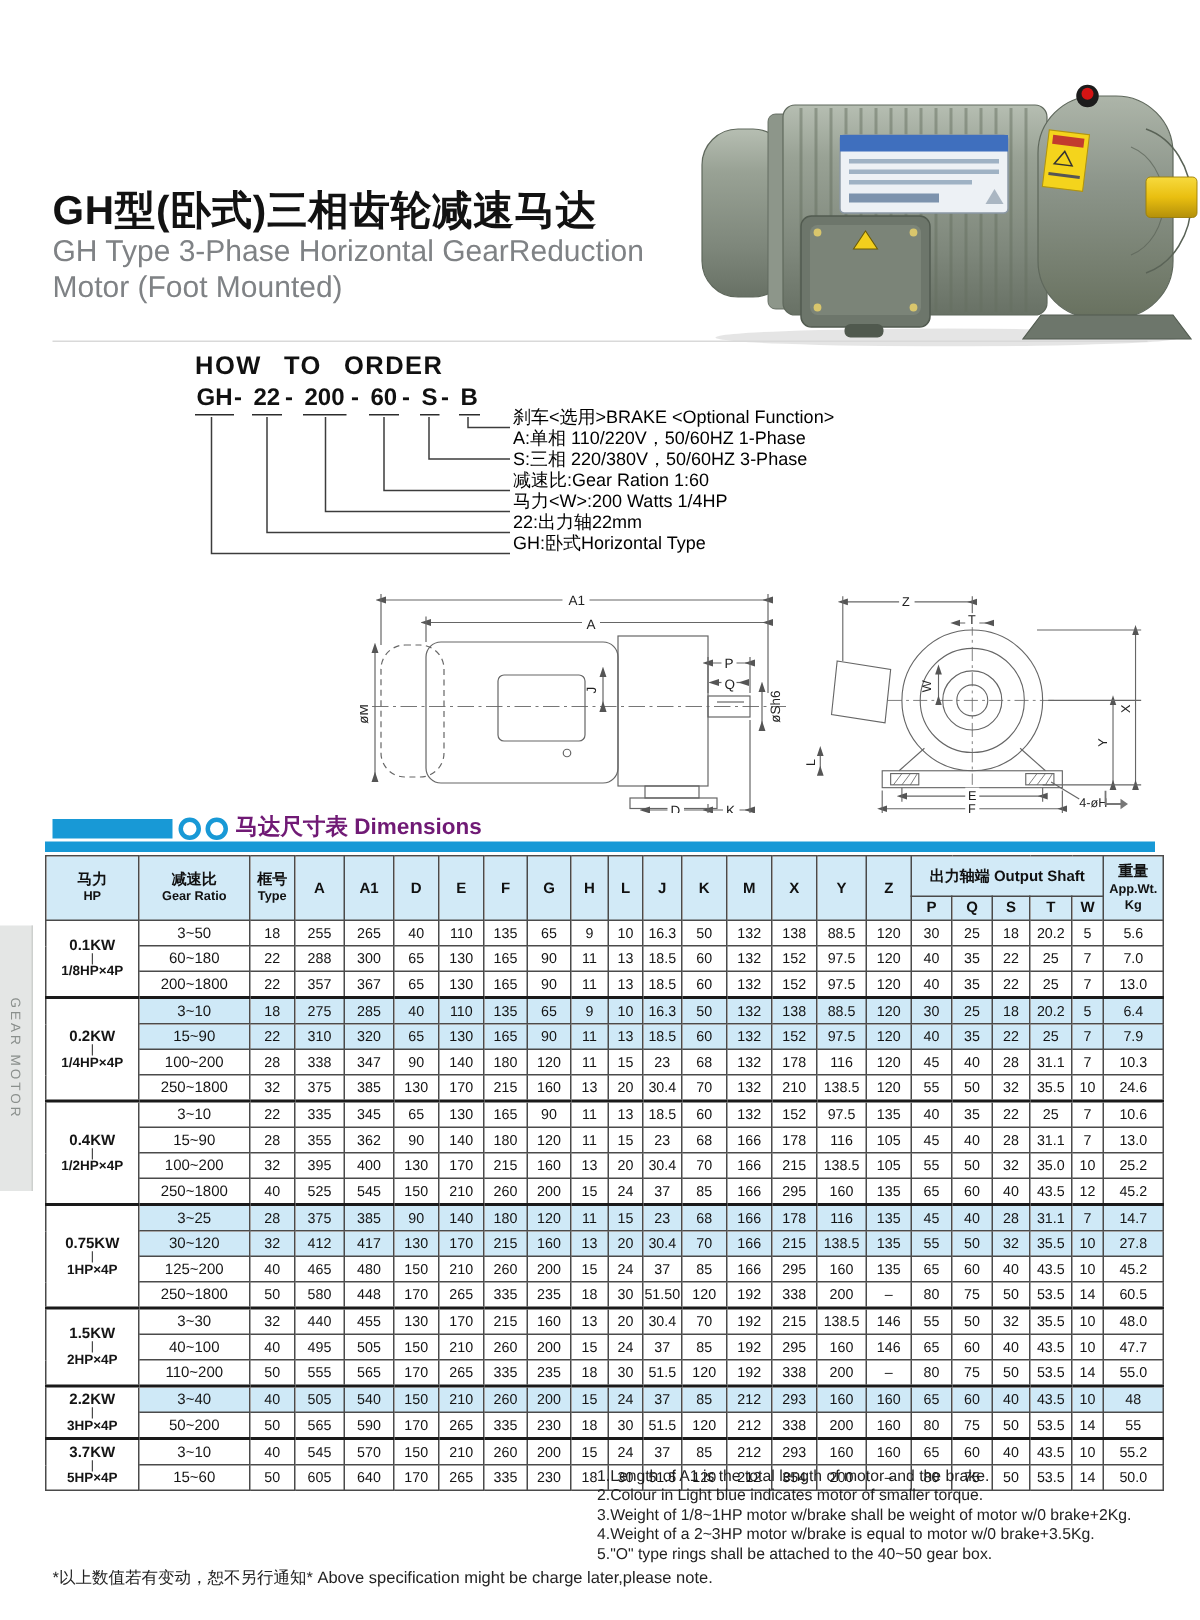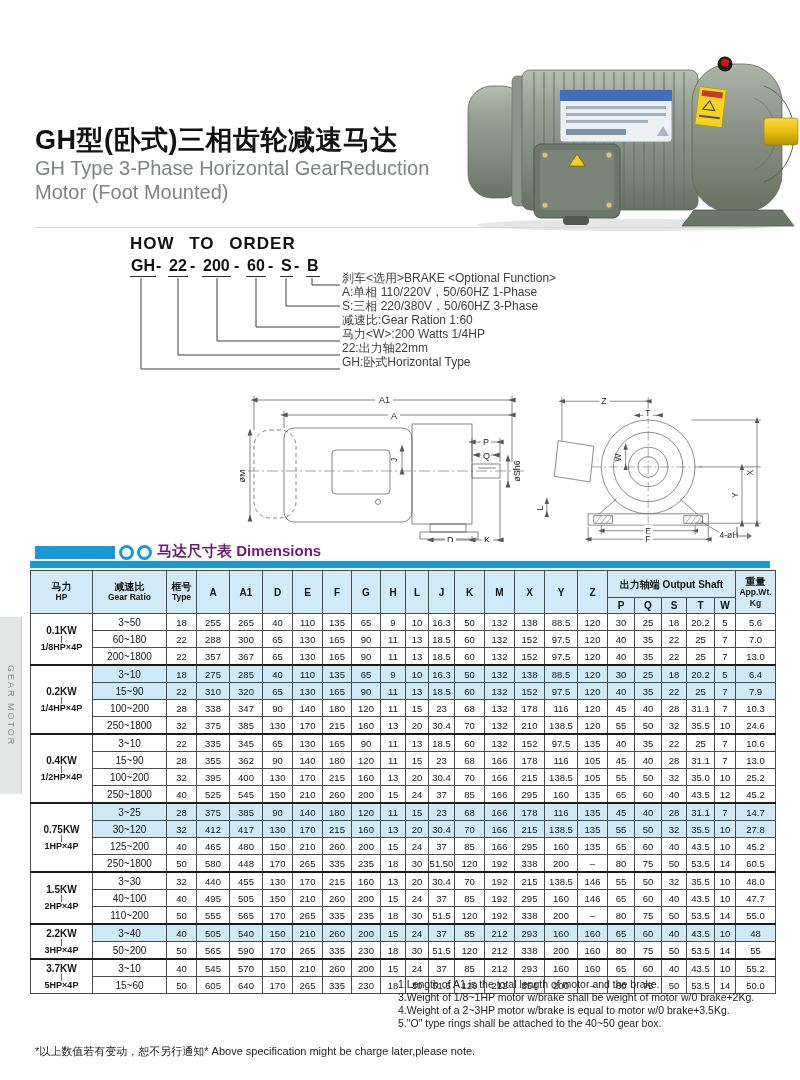--- a/index.html
+++ b/index.html
@@ -17,21 +17,21 @@
   .title-en{font-size:20px;color:#7f8285;line-height:24px;}
   #title-divider{position:absolute;left:35px;top:227px;width:730px;height:1px;background:#d9d9d9;}
 
   
   #order-heading{position:absolute;left:130px;top:234px;font-size:17px;font-weight:bold;word-spacing:9px;letter-spacing:1px;}
   #order-code{position:absolute;left:130px;top:257px;height:21px;width:220px;}
   #order-code .tok{position:absolute;top:0;font-size:16px;font-weight:bold;border-bottom:1.5px solid #2c2c2c;padding:0 1px 2px 1px;line-height:17px;}
   #order-code .hy{position:absolute;top:0;font-size:16px;font-weight:bold;line-height:17px;}
   #order-lines{position:absolute;left:130px;top:278px;}
   #order-labels{position:absolute;left:342px;top:271px;width:430px;}
-  #order-labels .olabel{position:absolute;left:0;height:14px;line-height:14px;font-size:12px;color:#404040;white-space:nowrap;}
+  #order-labels .olabel{position:absolute;left:0;height:14px;line-height:14px;font-size:12px;color:#000000;white-space:nowrap;}
 
   
   .drawing{position:absolute;}
   .drawing text{font-family:"Liberation Sans",sans-serif;font-size:9px;fill:#222;}
 
   
   #dim-bar-rect{position:absolute;left:35px;top:546px;width:80px;height:13px;background:#1899d6;}
   .ring{position:absolute;top:545px;width:9px;height:9px;border:3px solid #1899d6;border-radius:50%;background:#fff;}
   #ring1{left:119px;} #ring2{left:137px;}
   #dim-bar-title{position:absolute;left:157px;top:542px;font-size:15px;font-weight:bold;color:#701a75;}
@@ -968,19 +968,20 @@
             <td>53.5</td>
             <td>14</td>
             <td>50.0</td>
           </tr>
         </tbody>
     </table>
   </div>
 
   <div id="footnotes-en">
       <div class="fnote">1.Length of A1 is the total length of motor and the brake.</div>
+      <div class="fnote">2.Colour in Light blue indicates motor of smaller torque.</div>
       <div class="fnote">3.Weight of 1/8~1HP motor w/brake shall be weight of motor w/0 brake+2Kg.</div>
       <div class="fnote">4.Weight of a 2~3HP motor w/brake is equal to motor w/0 brake+3.5Kg.</div>
       <div class="fnote">5."O" type rings shall be attached to the 40~50 gear box.</div>
     </div>
   <div id="bottom-note">*以上数值若有变动，恕不另行通知* Above specification might be charge later,please note.</div>
 
 </div>
 
 </body></html>

